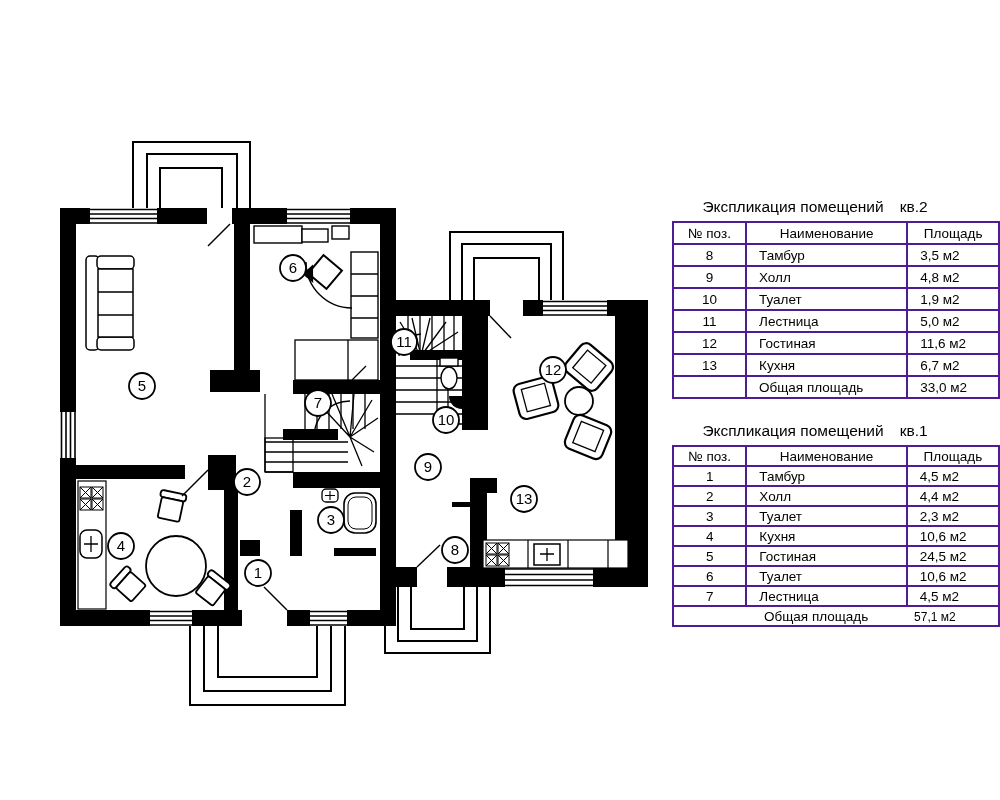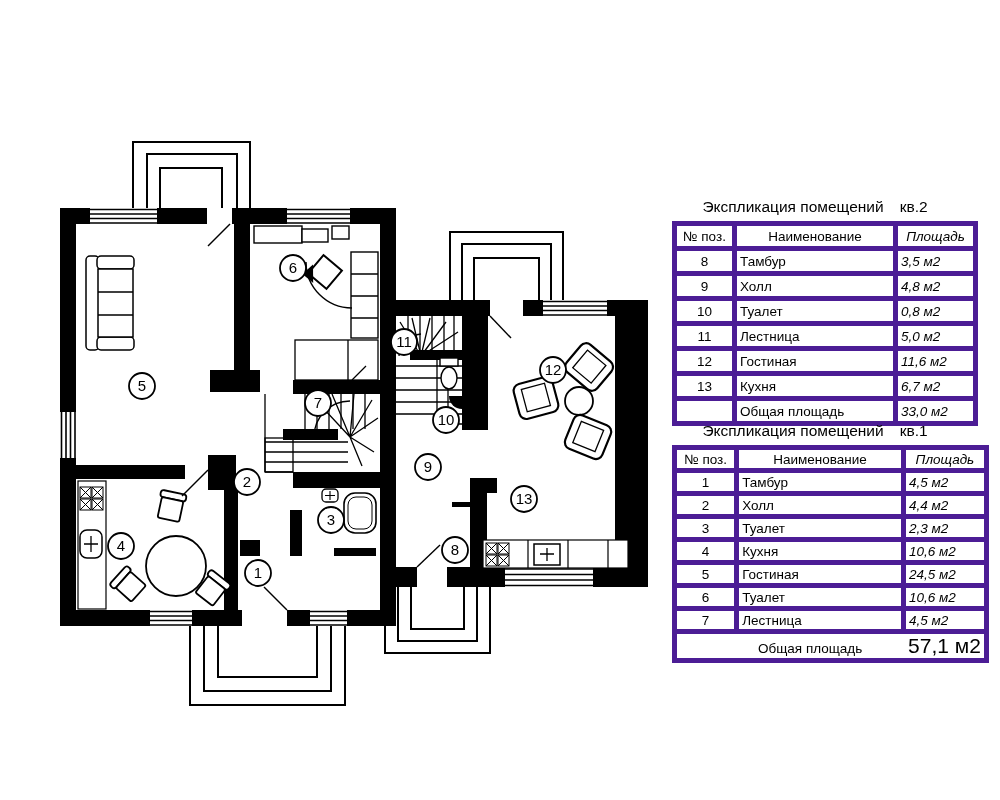--- a/index.html
+++ b/index.html
@@ -3,32 +3,32 @@
 <meta charset="utf-8">
 <style>
   html,body{margin:0;padding:0;background:#fff;}
   #stage{position:relative;width:1000px;height:800px;background:#fff;overflow:hidden;
          font-family:"Liberation Sans",sans-serif;color:#000;}
   #plan-svg{position:absolute;left:0;top:0;}
   .ttl{position:absolute;left:672px;width:286px;display:flex;justify-content:center;
        gap:16px;font-size:15.5px;white-space:nowrap;}
   .xtable{position:absolute;left:672px;border-collapse:collapse;background:#fff;
           border:2px solid #000;table-layout:fixed;}
-  .xtable td{border:5px solid #4c1d95;font-size:13.5px;padding:0 3px;white-space:nowrap;
+  .xtable td{border:2px solid #4c1d95;font-size:13.5px;padding:0 12px;white-space:nowrap;
              overflow:hidden;}
   .c-num{width:49px;text-align:center;}
   .c-name{width:150px;padding-left:13px;margin-left:8px;}
-  .c-area{width:69px;padding-left:8px;font-style:italic;}
+  .c-area{width:69px;padding-left:8px;}
   .t2 td{height:20px;}
   .t1 td{height:18px;}
   .hd{text-align:center;padding-left:3px;}
   .total-val{font-size:17px;}
   .merged-total{padding-left:0;}
   .merged-total .lbl{margin-left:78px;font-size:13.5px;}
-  .merged-total .val{margin-left:42px;font-size:21px;}
+  .merged-total .val{margin-left:42px;font-size:12px;}
 </style>
 </head>
 <body>
 
 <div id="stage">
 
 <svg id="plan-svg" width="1000" height="800" viewBox="0 0 1000 800">
   <defs>
     <g id="burner">
       <rect x="0" y="0" width="11" height="11" fill="#fff" stroke="#000" stroke-width="1"></rect>
@@ -266,21 +266,21 @@
     <td class="c-area">3,5 м2</td>
   </tr>
   <tr>
     <td class="c-num">9</td>
     <td class="c-name">Холл</td>
     <td class="c-area">4,8 м2</td>
   </tr>
   <tr>
     <td class="c-num">10</td>
     <td class="c-name">Туалет</td>
-    <td class="c-area">0,8 м2</td>
+    <td class="c-area">1,9 м2</td>
   </tr>
   <tr>
     <td class="c-num">11</td>
     <td class="c-name">Лестница</td>
     <td class="c-area">5,0 м2</td>
   </tr>
   <tr>
     <td class="c-num">12</td>
     <td class="c-name">Гостиная</td>
     <td class="c-area">11,6 м2</td>

